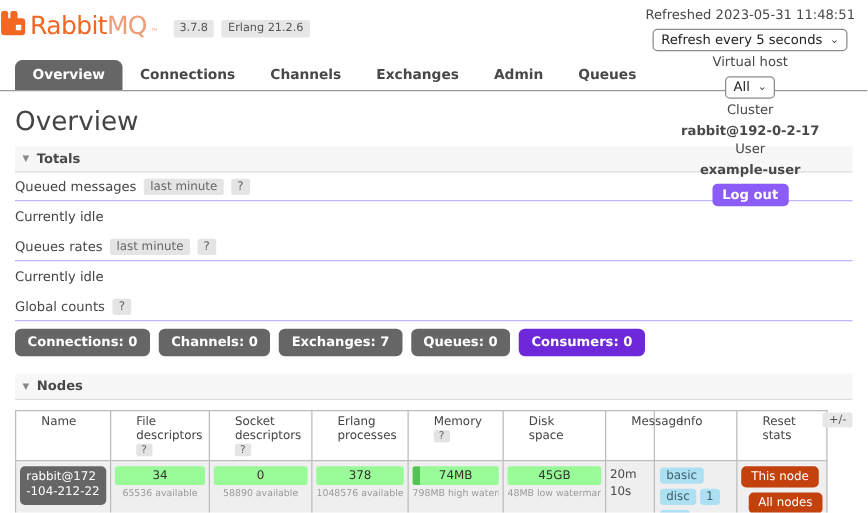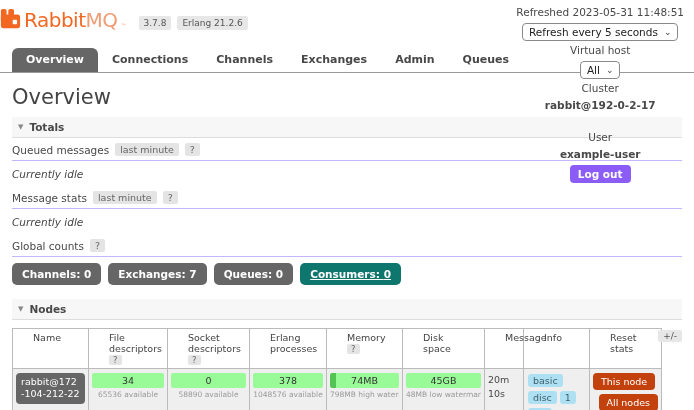--- a/index.html
+++ b/index.html
@@ -62,28 +62,28 @@
   .tri { font-size: 7px; color: #888; }
 
   .h3row {
     display: flex; align-items: center; gap: 6px;
     border-bottom: 1px solid #c4b5fd; padding: 5px 0 4px; font-size: 10.5px;
   }
   .mini-badge {
     background: #e4e4e4; color: #666; font-size: 9.5px;
     padding: 1px 5px; border-radius: 2px; cursor: pointer; white-space: nowrap;
   }
-  .idle { padding: 7px 0 6px; font-size: 10.5px; color: #444; font-style: italic; }
+  .idle { padding: 7px 0 6px; font-size: 10.5px; color: #444; }
 
   .count-badges { display: flex; gap: 7px; margin: 6px 0 14px; }
   .count-badge {
     background: #666; color: #fff; font-weight: bold; font-size: 10.5px;
     padding: 5px 10px; border-radius: 5px; cursor: pointer; white-space: nowrap;
   }
-  .count-badge.muted { background: #0f766e; text-decoration: underline; }
+  .count-badge.muted { background: #6d28d9; }
 
   
   .table-wrap { position: relative; margin: 8px 0 4px; }
   table { border-collapse: collapse; table-layout: fixed; width: 649px; }
   th, td { border: 1px solid #bbb; font-size: 9.5px; text-align: left; vertical-align: top; }
   th { background: #fff; font-weight: normal; padding: 3px 20px; color: #444; }
   td { background: #efefef; padding: 4px 3px; }
   th .mini-badge { font-size: 8.5px; padding: 0 4px; }
 
   .node-badge {
@@ -145,21 +145,21 @@
         <span class="chevron">⌄</span>
       </span>
     </div>
     <div class="tr-row">
       <span>Virtual host</span>
       <span class="select-box">
         <span>All</span>
         <span class="chevron">⌄</span>
       </span>
     </div>
-    <div class="tr-row" style="margin-bottom:20px;justify-content:space-between;">
+    <div class="tr-row" style="margin-bottom:2px;justify-content:space-between;">
       <span>Cluster</span>
       <span class="bold">rabbit@192-0-2-17</span>
     </div>
     <div class="tr-row">
       <span>User</span>
       <span class="bold">example-user</span>
       <button class="logout-btn">Log out</button>
     </div>
   </div>
 </div>
@@ -182,32 +182,33 @@
   </div>
 
   <div class="h3row">
     <span>Queued messages</span>
     <span class="mini-badge">last minute</span>
     <span class="mini-badge">?</span>
   </div>
   <div class="idle">Currently idle</div>
 
   <div class="h3row">
-    <span>Message stats</span>
+    <span>Queues rates</span>
     <span class="mini-badge">last minute</span>
     <span class="mini-badge">?</span>
   </div>
   <div class="idle">Currently idle</div>
 
   <div class="h3row">
     <span>Global counts</span>
     <span class="mini-badge">?</span>
   </div>
 
   <div class="count-badges">
+    <span class="count-badge"><span>Connections:</span> <span>0</span></span>
     <span class="count-badge"><span>Channels:</span> <span>0</span></span>
     <span class="count-badge"><span>Exchanges:</span> <span>7</span></span>
     <span class="count-badge"><span>Queues:</span> <span>0</span></span>
     <span class="count-badge muted"><span>Consumers:</span> <span>0</span></span>
   </div>
 
   <div class="section-head">
     <span class="tri">▼</span>
     <span>Nodes</span>
   </div>

